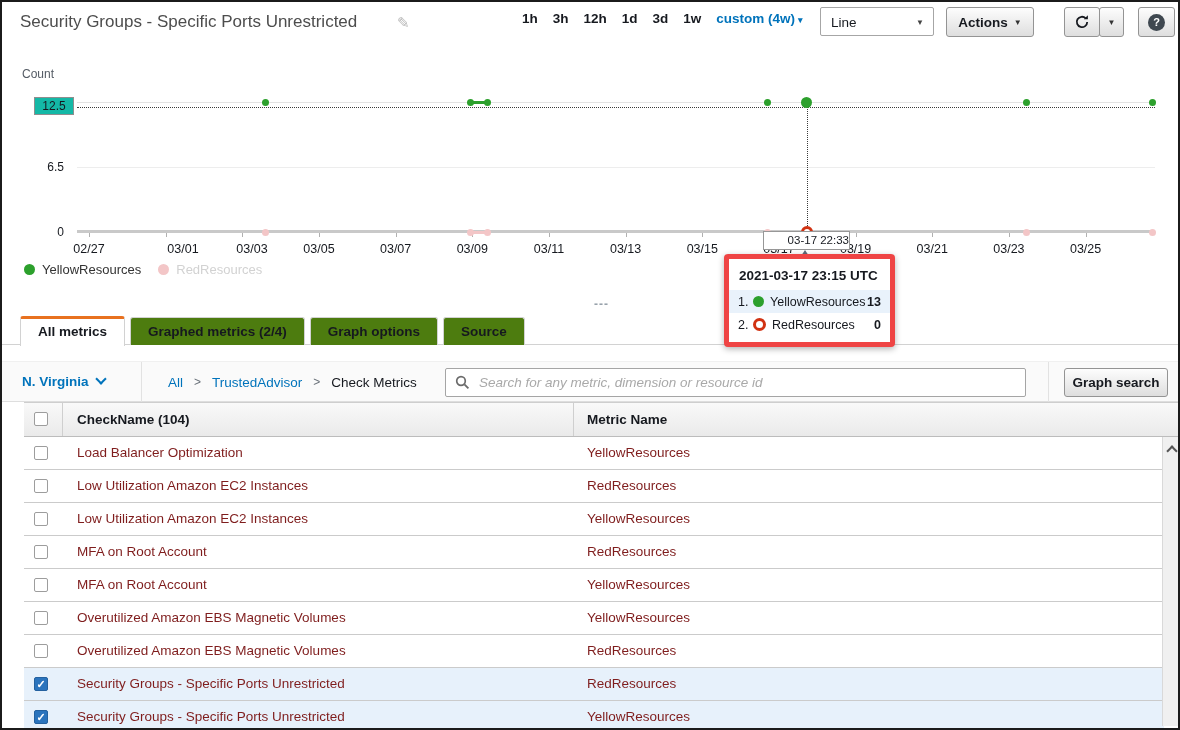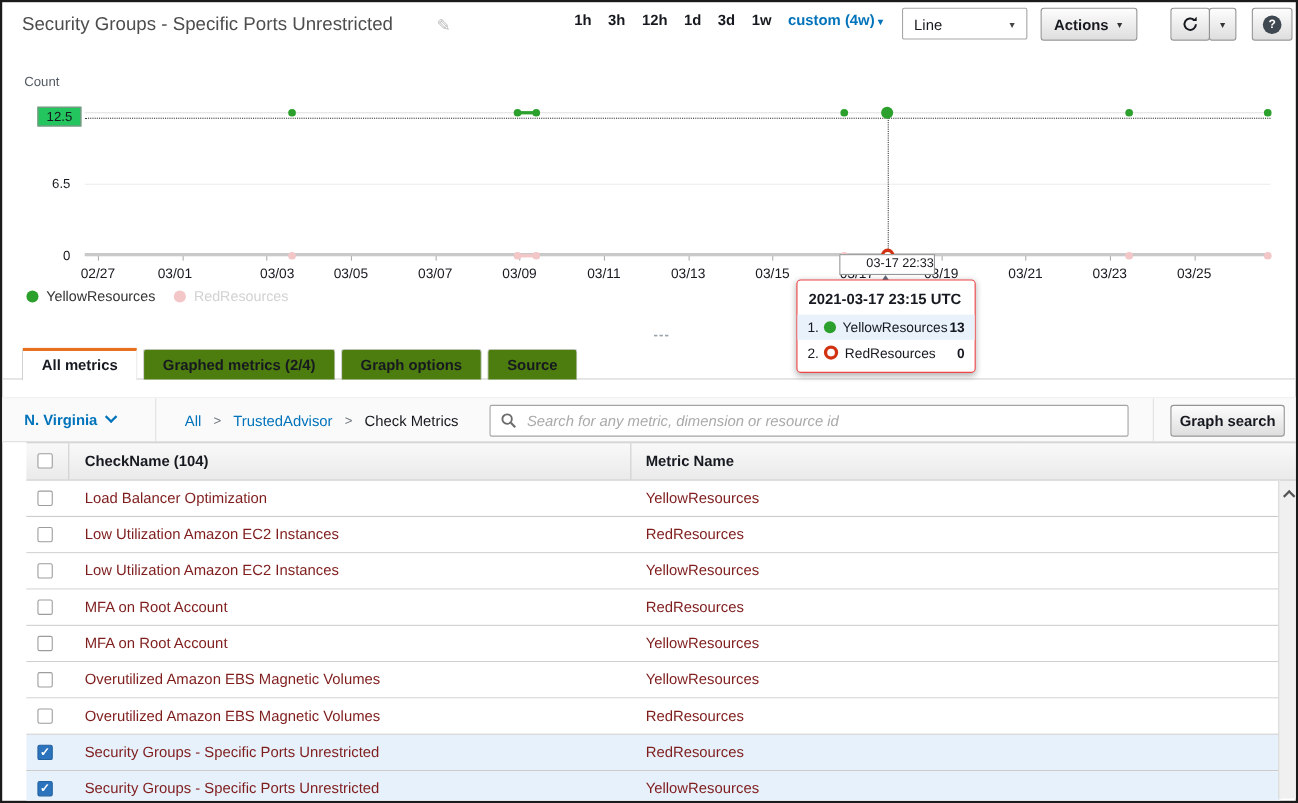--- a/index.html
+++ b/index.html
@@ -31,21 +31,21 @@
   .refresh-btn { left:1062px; top:5px; width:36px; height:30px; }
   .refresh-caret { left:1097px; top:5px; width:25px; height:30px; }
   .help-btn { left:1136px; top:5px; width:37px; height:30px; }
   .qcircle { width:17px; height:17px; border-radius:50%; background:#3f4850; color:#fff;
              font-size:11px; font-weight:700; display:flex; align-items:center; justify-content:center; }
 
   
   .count-label { left:20px; top:65px; font-size:12px; color:#545b64; }
   #chart { left:0; top:0; width:1176px; height:360px; }
   .y-tick { width:28px; text-align:right; font-size:12px; color:#16191f; z-index:2; }
-  .hover-y-box { left:32px; top:95px; width:38px; height:16px; background:#22c55e;
+  .hover-y-box { left:32px; top:95px; width:38px; height:16px; background:#14b8a6;
                  border:1px solid #8e8e8e; font-size:12px; text-align:center;
                  line-height:16px; z-index:6; }
   .grid { z-index:1; }
   .dotted-h { border-top:1px dotted #3a3a3a; height:0; z-index:2; }
   .dotted-v { border-left:1px dotted #3a3a3a; width:0; z-index:2; }
   .tickmark { width:1px; height:5px; background:#b0b0b0; top:230px; }
   .x-tick-label { top:240px; width:60px; text-align:center; font-size:12.5px; color:#16191f; }
   .dot { border-radius:50%; z-index:4; }
   .seg { z-index:3; }
   .hover-x-box { left:761px; top:229px; width:85px; height:17px; background:#fff;
@@ -54,21 +54,21 @@
   .axis-triangle { left:797px; top:248px; width:0; height:0; z-index:5;
                    border-left:6px solid transparent; border-right:6px solid transparent;
                    border-bottom:9px solid #5f6b7a; }
   #legend { left:22px; top:260px; display:flex; gap:17px; align-items:center; font-size:13px; }
   .legend-item { display:flex; align-items:center; cursor:pointer; }
   .legend-dot { width:11px; height:11px; border-radius:50%; margin-right:7px; }
   .resize-handle { left:592px; top:295px; font-size:12px; font-weight:700;
                    letter-spacing:1px; color:#98a2ab; cursor:row-resize; }
 
   
-  .tooltip { left:722px; top:252px; width:161px; background:#fff; border:1px solid #ef4444;
+  .tooltip { left:722px; top:252px; width:161px; background:#fff; border:5px solid #ef4444;
              border-radius:4px; box-shadow:0 2px 6px rgba(0,0,0,.3); z-index:30; padding-bottom:6px; }
   .tt-title { padding:9px 10px 7px 10px; font-size:13.5px; font-weight:700; }
   .tt-row { height:23px; display:flex; align-items:center; padding:0 9px; font-size:12.5px; }
   .tt-row.hl { background:#e9f2fb; }
   .tt-idx { width:15px; }
   .tt-marker { width:11px; height:11px; border-radius:50%; box-sizing:border-box; }
   .tt-marker.open { background:#fff; border:3px solid #d13212; width:13px; height:13px; }
   .tt-name { margin-left:6px; flex:1; }
   .tt-val { font-weight:700; }
 
@@ -171,21 +171,21 @@
   <div class="abs" id="chart">
       <div class="abs grid" style="left: 75px; top: 100px; width: 1078px; height: 1px; background: rgb(227, 227, 227);"></div>
       <div class="abs grid" style="left: 75px; top: 165px; width: 1078px; height: 1px; background: rgb(237, 237, 237);"></div>
       <div class="abs grid" style="left: 75px; top: 228px; width: 1078px; height: 3px; background: rgb(201, 201, 201);"></div>
       <div class="abs y-tick" style="left: 34px; top: 223px;">0</div>
       <div class="abs y-tick" style="left: 34px; top: 158px;">6.5</div>
       <div class="abs y-tick" style="left: 34px; top: 93px;">13</div>
       <div class="abs tickmark" style="left: 87px; top: 230px; width: 1px; height: 5px; background: rgb(176, 176, 176);"></div>
       <div class="abs x-tick-label" style="left: 57px;">02/27</div>
       <div class="abs tickmark" style="left: 163.66px; top: 230px; width: 1px; height: 5px; background: rgb(176, 176, 176);"></div>
-      <div class="abs x-tick-label" style="left: 127px;">03/01</div>
+      <div class="abs x-tick-label" style="left: 151px;">03/01</div>
       <div class="abs tickmark" style="left: 240.32px; top: 230px; width: 1px; height: 5px; background: rgb(176, 176, 176);"></div>
       <div class="abs x-tick-label" style="left: 220px;">03/03</div>
       <div class="abs tickmark" style="left: 316.98px; top: 230px; width: 1px; height: 5px; background: rgb(176, 176, 176);"></div>
       <div class="abs x-tick-label" style="left: 286.98px;">03/05</div>
       <div class="abs tickmark" style="left: 393.64px; top: 230px; width: 1px; height: 5px; background: rgb(176, 176, 176);"></div>
       <div class="abs x-tick-label" style="left: 363.64px;">03/07</div>
       <div class="abs tickmark" style="left: 470.3px; top: 230px; width: 1px; height: 5px; background: rgb(176, 176, 176);"></div>
       <div class="abs x-tick-label" style="left: 440.3px;">03/09</div>
       <div class="abs tickmark" style="left: 546.96px; top: 230px; width: 1px; height: 5px; background: rgb(176, 176, 176);"></div>
       <div class="abs x-tick-label" style="left: 516.96px;">03/11</div>

